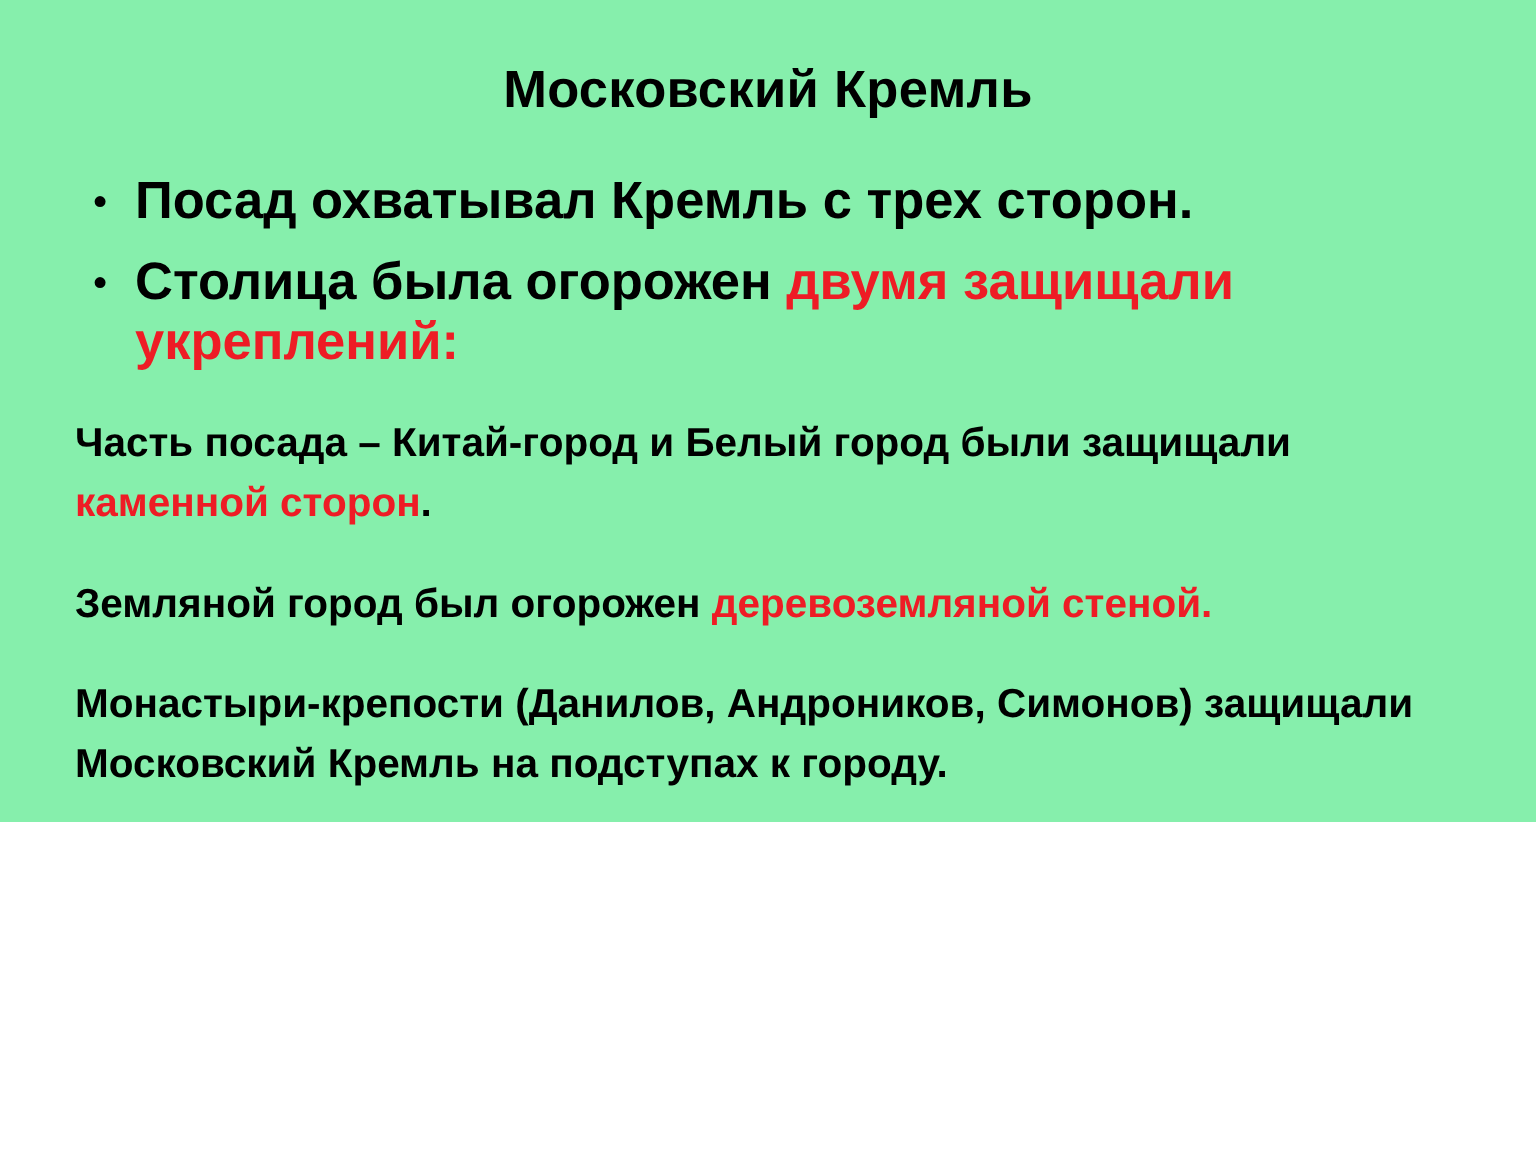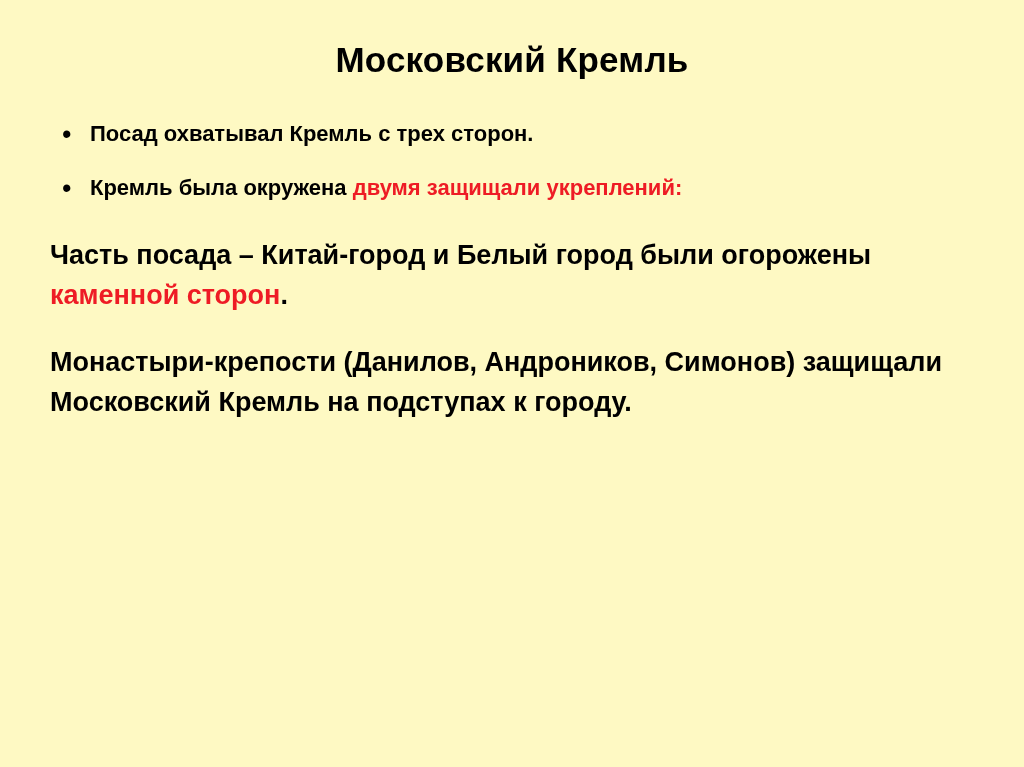--- a/index.html
+++ b/index.html
@@ -10,22 +10,22 @@
   body {
     width: 1024px;
     height: 767px;
     font-family: "Liberation Sans", sans-serif;
     color: #000000;
     overflow: hidden;
   }
   .slide {
     position: relative;
     width: 1024px;
-    height: 767px;
-    background: #fef9c3;
+    height: 548px;
+    background: #86efac;
     box-sizing: border-box;
   }
   .slide-title {
     text-align: center;
     font-size: 35px;
     font-weight: bold;
     color: #000000;
     margin: 0;
     padding-top: 40px;
     letter-spacing: 0.2px;
@@ -44,21 +44,21 @@
     width: 40px;
     font-size: 27px;
     line-height: 40px;
     color: #000000;
     text-align: left;
     padding-left: 12px;
     box-sizing: border-box;
   }
   .bullet-text {
     flex: 1 1 auto;
-    font-size: 22px;
+    font-size: 35px;
     font-weight: bold;
     line-height: 40px;
   }
   .para {
     font-size: 27px;
     font-weight: bold;
     line-height: 40px;
     margin-bottom: 14px;
   }
   .para.last {
@@ -83,27 +83,30 @@
     <div class="bullet-row">
       <span class="bullet-dot">•</span>
       <span class="bullet-text">
         <span class="blk">Посад охватывал Кремль с трех сторон.</span>
       </span>
     </div>
 
     <div class="bullet-row">
       <span class="bullet-dot">•</span>
       <span class="bullet-text">
-        <span class="blk">Кремль была окружена </span><span class="red">двумя защищали укреплений:</span>
+        <span class="blk">Столица была огорожен </span><span class="red">двумя защищали укреплений:</span>
       </span>
     </div>
 
     <p class="para">
-      <span class="blk">Часть посада – Китай-город и Белый город были огорожены </span><span class="red">каменной сторон</span><span class="blk">.</span>
+      <span class="blk">Часть посада – Китай-город и Белый город были защищали </span><span class="red">каменной сторон</span><span class="blk">.</span>
     </p>
 
+    <p class="para">
+      <span class="blk">Земляной город был огорожен </span><span class="red">деревоземляной стеной.</span>
+    </p>
 
     <p class="para last">
       <span class="blk">Монастыри-крепости (Данилов, Андроников, Симонов) защищали Московский Кремль на подступах к городу.</span>
     </p>
 
   </div>
 </div>
 
 </body></html>

